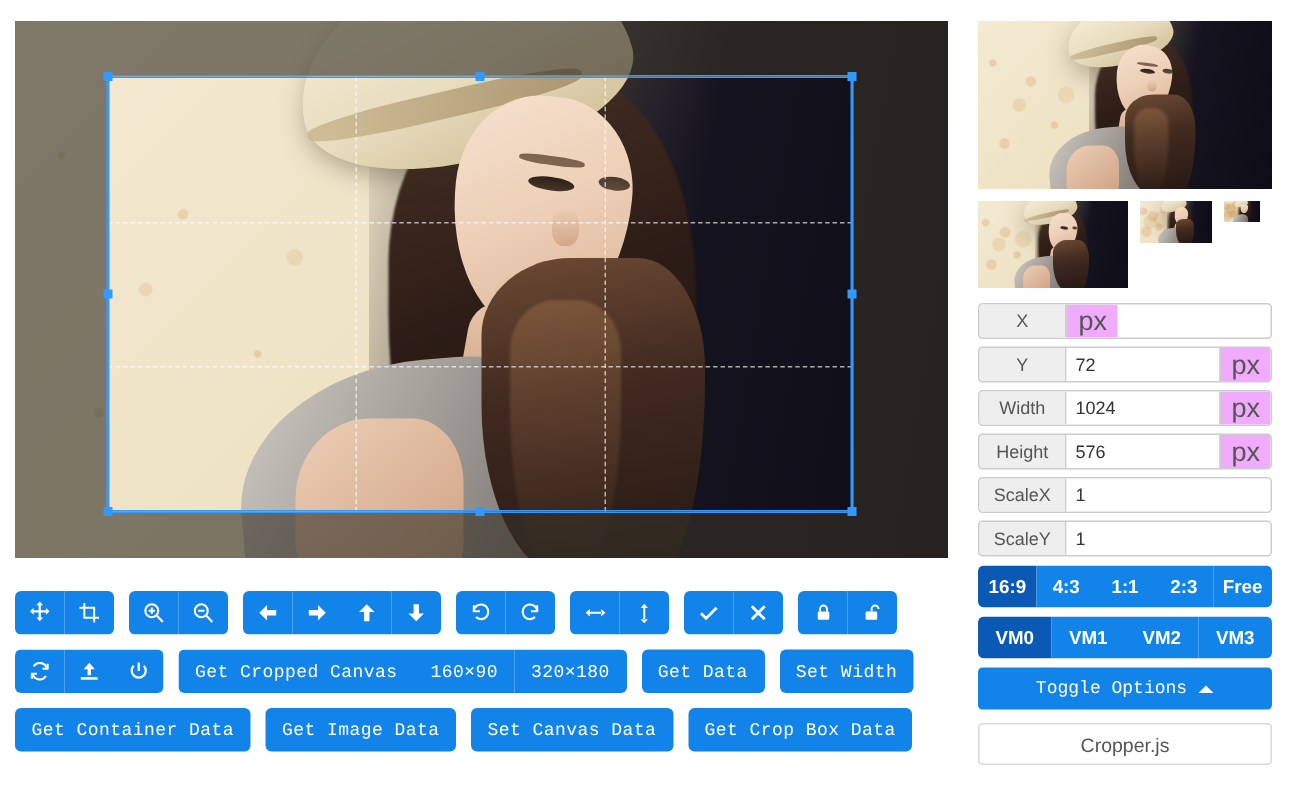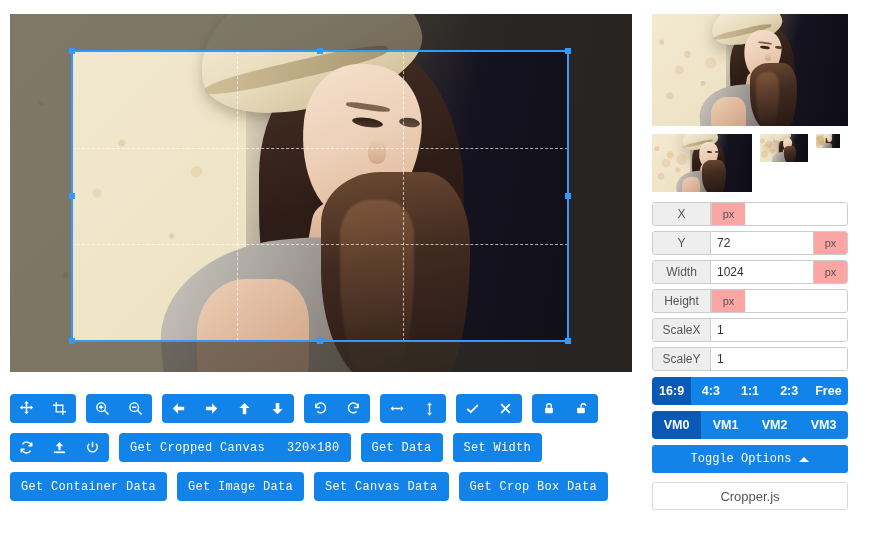--- a/index.html
+++ b/index.html
@@ -200,23 +200,23 @@
   .ig-label {
     background: #eeeeee; color: #555;
     min-width: 58px; display: flex; align-items: center; justify-content: center;
     font-size: 12px; border-right: 1px solid #ccc;
   }
   .ig-input {
     flex: 1; border: 0; outline: 0; padding: 0 6px;
     font-size: 12px; color: #333; background: #fff; min-width: 0;
   }
   .ig-unit {
-    background: #fca5a5; color: #555;
+    background: #f0abfc; color: #555;
     min-width: 34px; display: flex; align-items: center; justify-content: center;
-    font-size: 11px; border-left: 1px solid #ccc;
+    font-size: 18px; border-left: 1px solid #ccc;
   }
   .ig-nounit .ig-input { border-right: 0; }
 
   .seg-row {
     display: flex; margin-top: 6px; border-radius: 4px; overflow: hidden; width: 196px;
   }
   .seg-btn {
     flex: 1; background: #1283e8; color: #fff; border: 0;
     height: 28px; font-size: 12.5px; font-weight: bold; cursor: pointer;
     font-family: "Liberation Sans", sans-serif;
@@ -442,20 +442,21 @@
         </button>
         <button class="ibtn">
           <svg width="15" height="15" viewBox="0 0 16 16" fill="none" stroke="#fff" stroke-width="1.6">
             <path d="M8 1.8v6"></path>
               <path d="M4.4 4.1a5 5 0 1 0 7.2 0"></path>
           </svg>
         </button>
       </div>
       <div class="group-rounded">
         <button class="tbtn seg">Get Cropped Canvas</button>
+        <button class="tbtn seg">160×90</button>
         <button class="tbtn seg">320×180</button>
       </div>
       <button class="tbtn">Get Data</button>
       <button class="tbtn">Set Width</button>
     </div>
 
     <div class="btn-row">
       <button class="tbtn">Get Container Data</button>
       <button class="tbtn">Get Image Data</button>
       <button class="tbtn">Set Canvas Data</button>
@@ -542,20 +543,21 @@
         <input class="ig-input" value="72" style="">
         <span class="ig-unit">px</span>
       </div>
       <div class="input-group">
         <span class="ig-label">Width</span>
         <input class="ig-input" value="1024" style="">
         <span class="ig-unit">px</span>
       </div>
       <div class="input-group">
         <span class="ig-label">Height</span>
+        <input class="ig-input" value="576" style="">
         <span class="ig-unit">px</span>
       </div>
       <div class="input-group ig-nounit">
         <span class="ig-label">ScaleX</span>
         <input class="ig-input" value="1" style="">
       </div>
       <div class="input-group ig-nounit">
         <span class="ig-label">ScaleY</span>
         <input class="ig-input" value="1" style="">
       </div>

